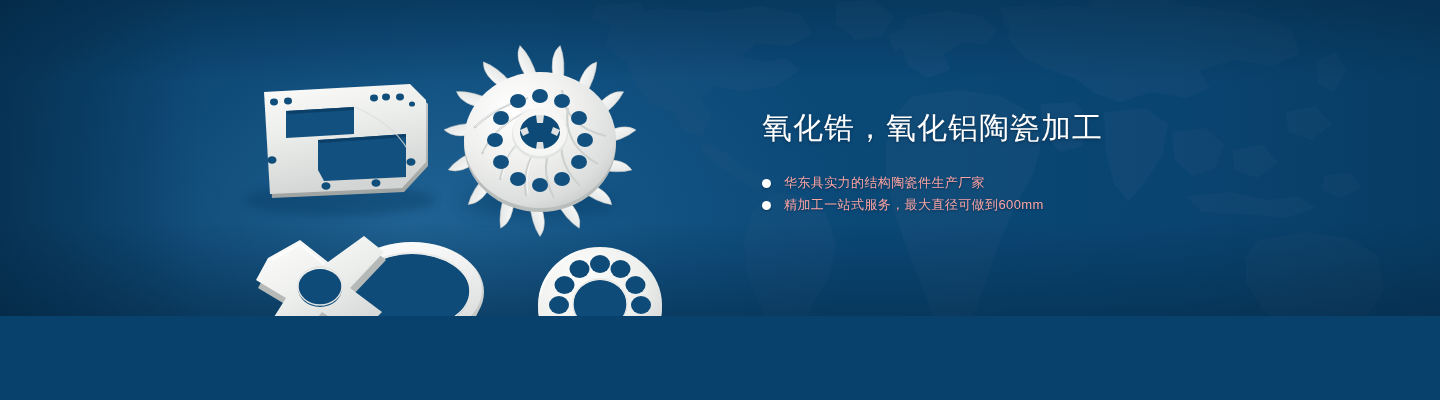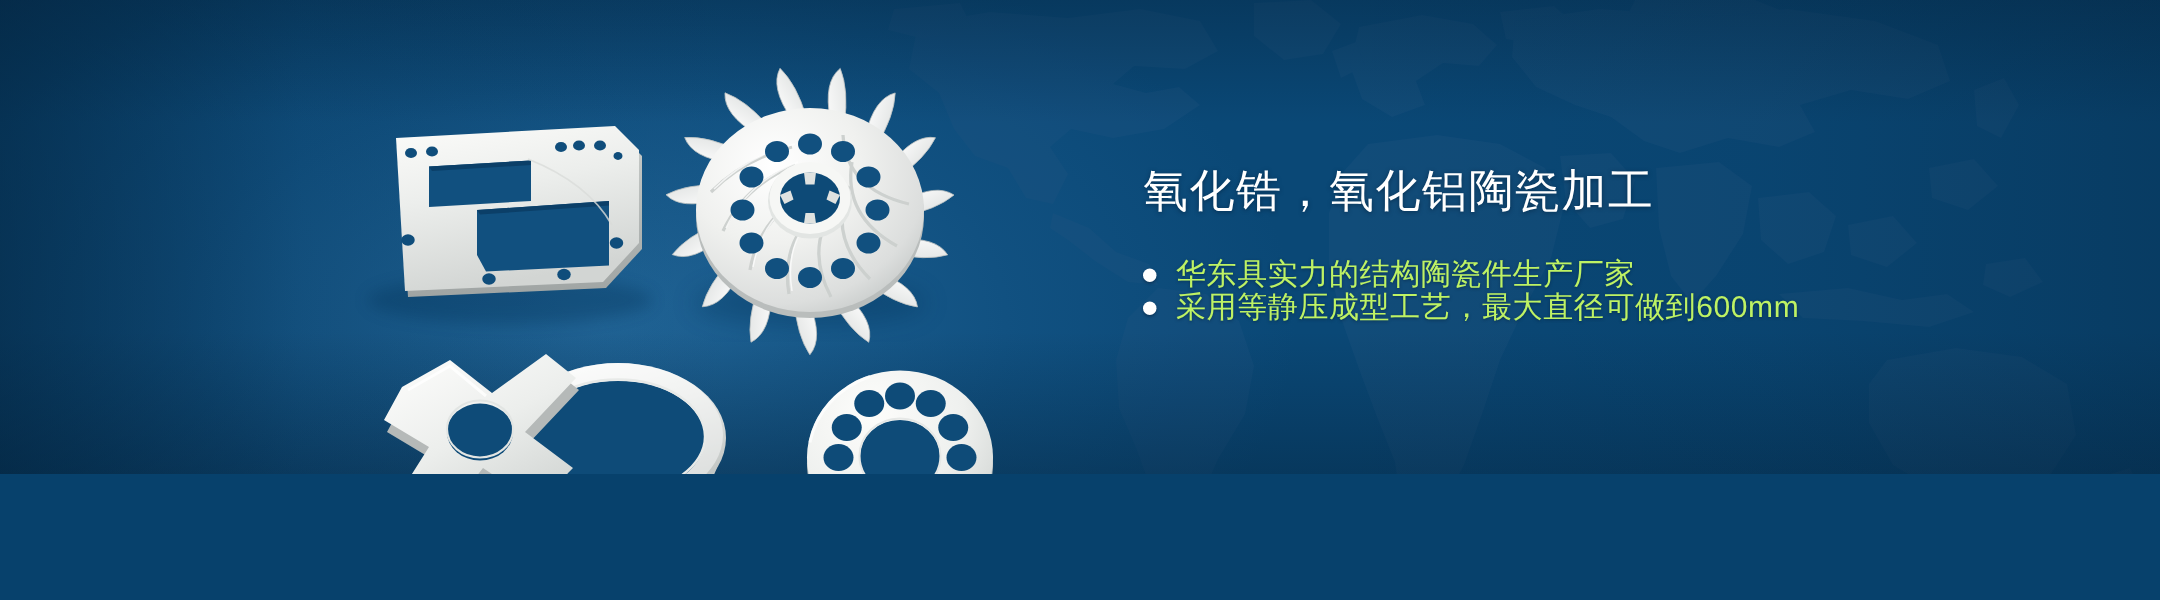--- a/index.html
+++ b/index.html
@@ -67,23 +67,23 @@
   }
   .dot{
     width:9px; height:9px;
     border-radius:50%;
     background:#ffffff;
     flex:0 0 auto;
     margin-right:13px;
     box-shadow:0 1px 2px rgba(0,20,40,.45);
   }
   .btxt{
-    font-size:20px;
+    font-size:13px;
     line-height:22px;
-    color:#bef264;
+    color:#fca5a5;
     letter-spacing:.4px;
     white-space:nowrap;
     text-shadow:0 1px 2px rgba(0,25,50,.5);
   }
 
   
   .products{
     position:absolute;
     left:0; top:0;
     width:720px; height:400px;
@@ -386,18 +386,18 @@
   <div class="copy">
     <div class="headline">氧化锆，氧化铝陶瓷加工</div>
 
     <ul class="bullets">
       <li class="bullet">
         <span class="dot"></span>
         <span class="btxt">华东具实力的结构陶瓷件生产厂家</span>
       </li>
       <li class="bullet">
         <span class="dot"></span>
-        <span class="btxt">采用等静压成型工艺，最大直径可做到600mm</span>
+        <span class="btxt">精加工一站式服务，最大直径可做到600mm</span>
       </li>
     </ul>
   </div>
 
 </div>
 
 </body></html>

